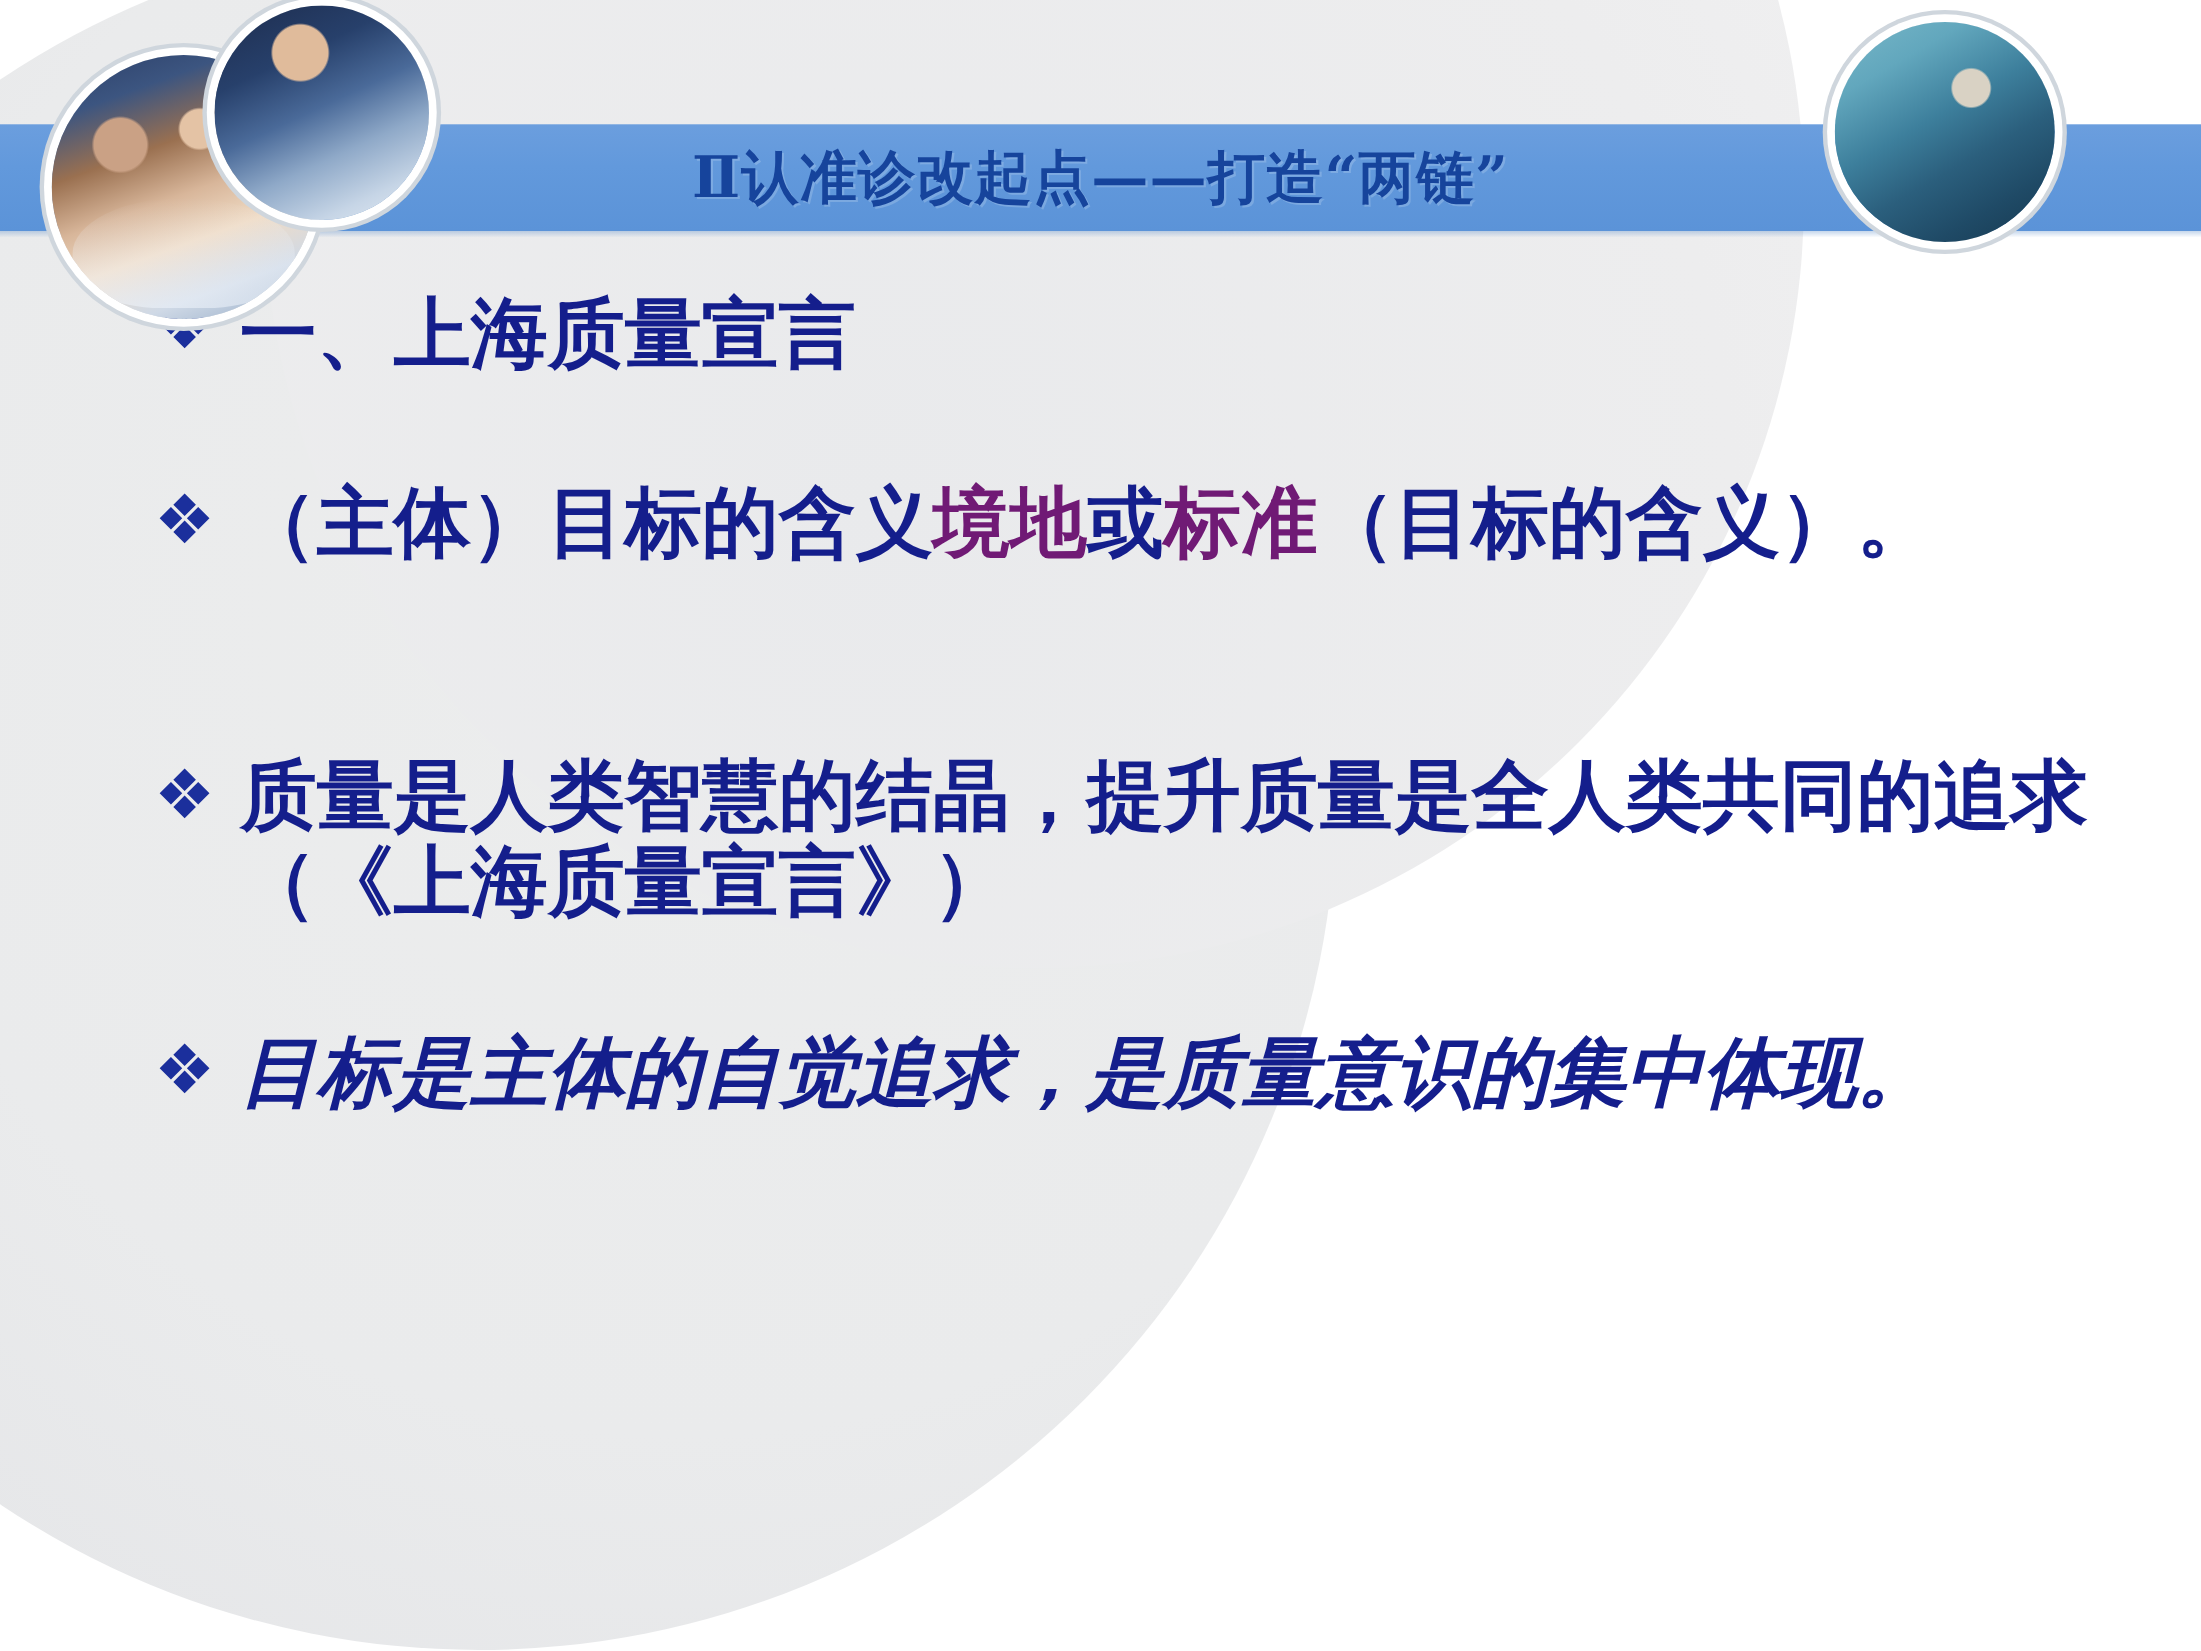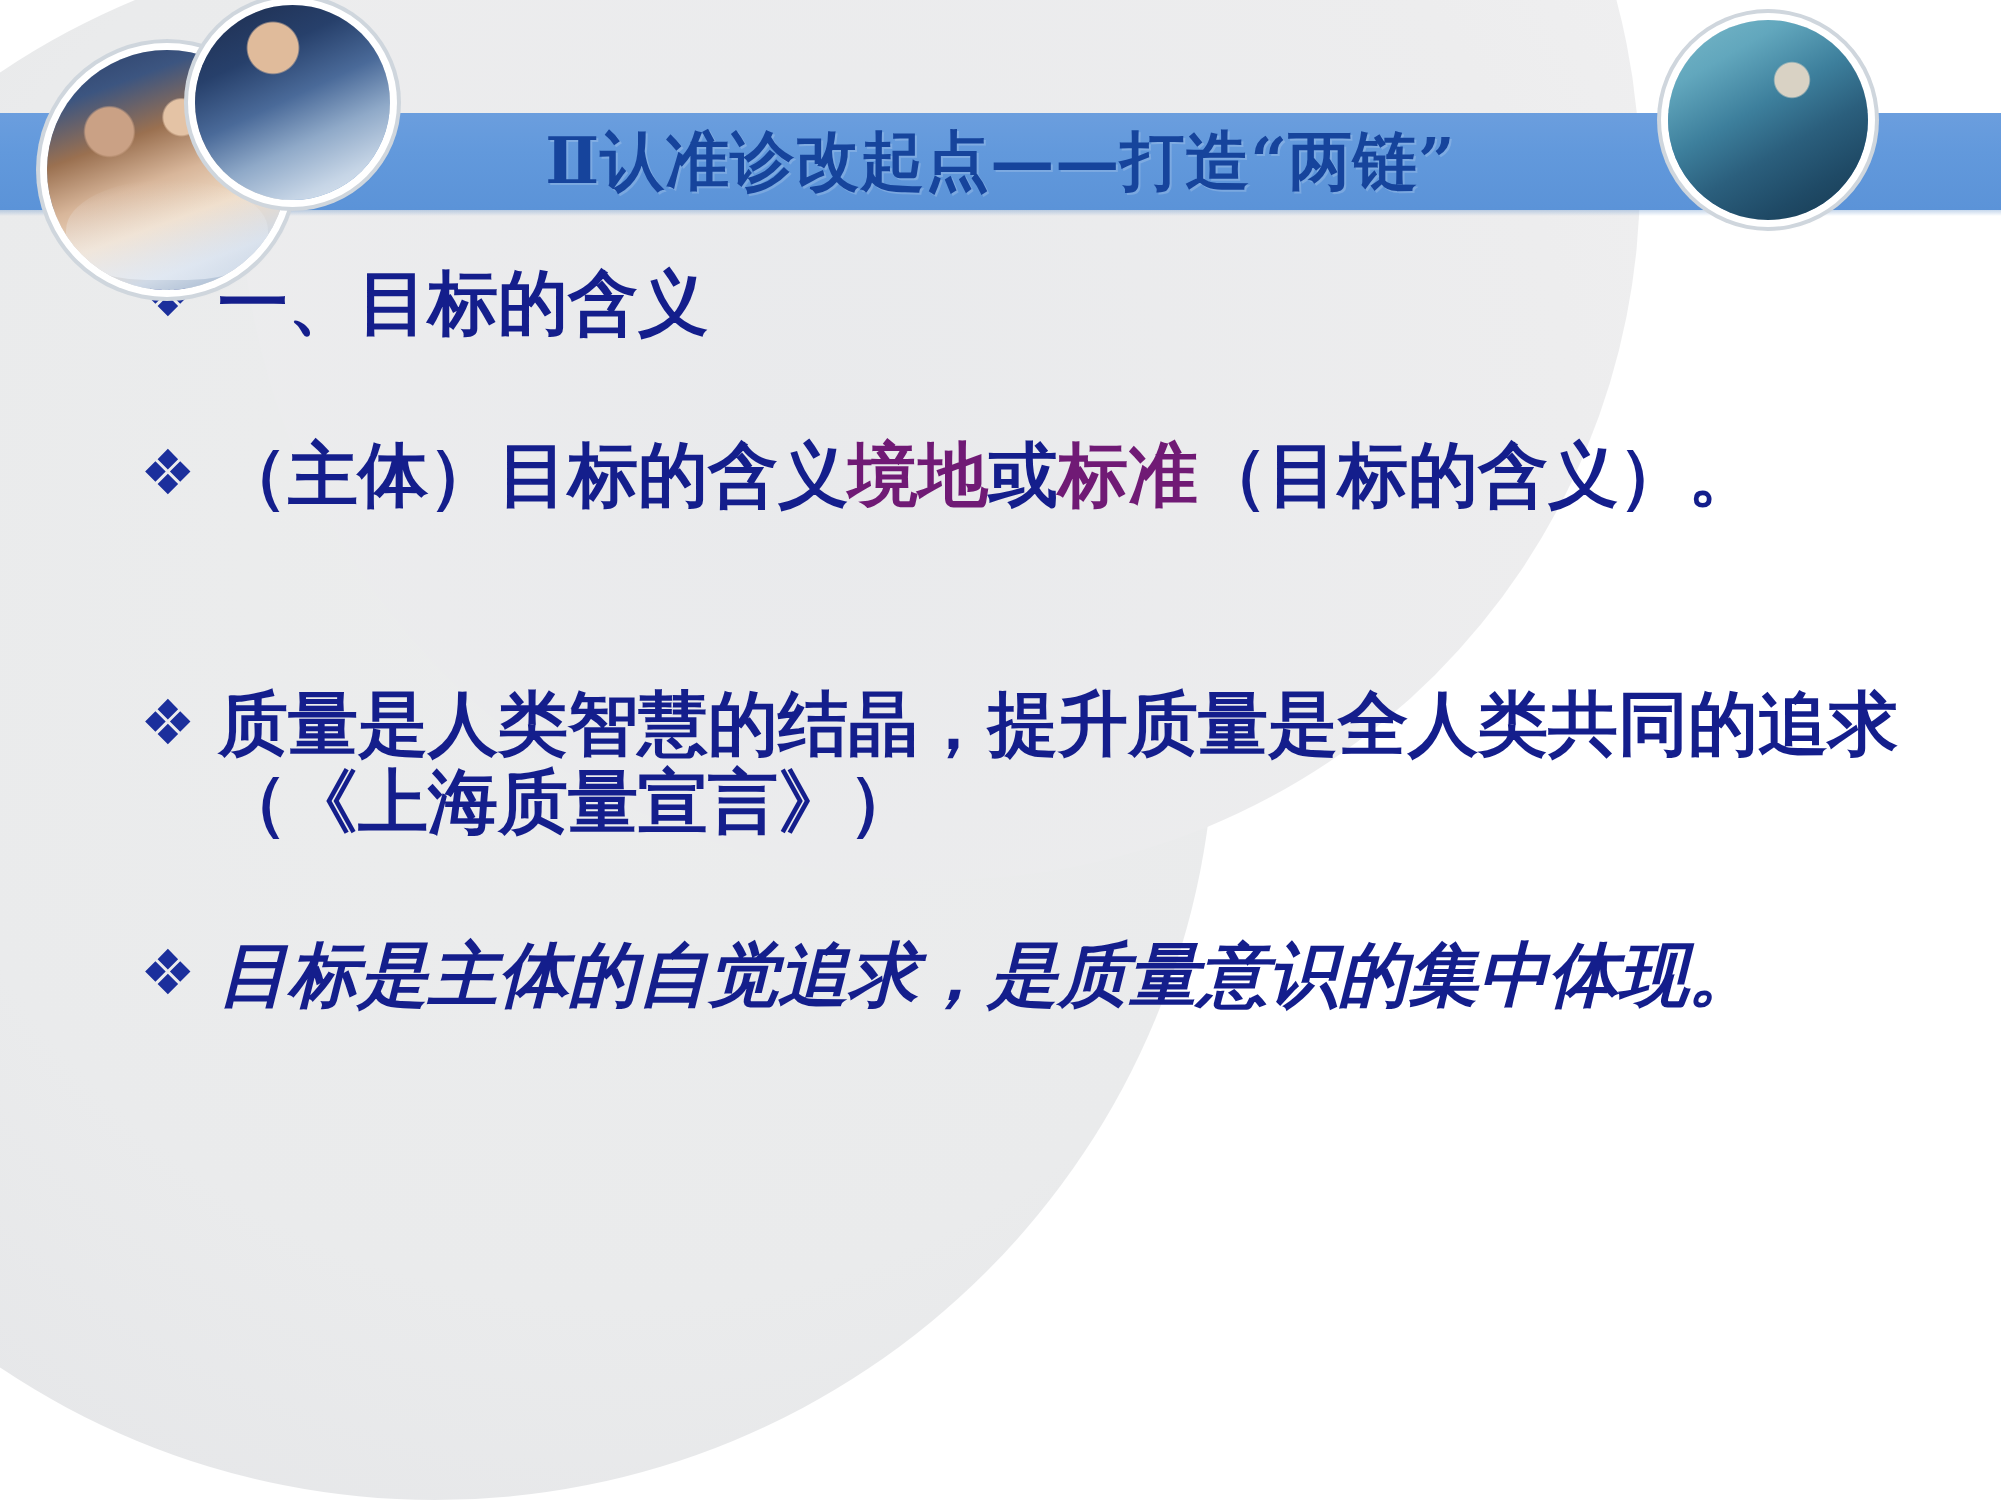--- a/index.html
+++ b/index.html
@@ -71,21 +71,21 @@
     top: 113px;
     width: 2001px;
     height: 97px;
     display: flex;
     align-items: center;
     justify-content: center;
     z-index: 4;
     color: #16449c;
     font-family: "DejaVu Serif", "Liberation Serif", serif;
     font-weight: bold;
-    font-size: 64px;
+    font-size: 52px;
     letter-spacing: 1px;
     white-space: nowrap;
     text-shadow: 2px 2px 0 rgba(255,255,255,0.18);
     box-sizing: border-box;
   }
 
   
   .bubble {
     position: absolute;
     border-radius: 50%;
@@ -220,21 +220,21 @@
     <div class="bubble-inner"></div>
   </div>
   <div class="bubble bubble-c">
     <div class="bubble-inner"></div>
   </div>
 
   <div class="body-area">
 
     <div class="bullet-row" id="b1">
       <span class="bullet-mark">❖</span>
-      <span class="bullet-text"><span>一、目标的含义</span></span>
+      <span class="bullet-text"><span>一、上海质量宣言</span></span>
     </div>
 
     <div class="bullet-row" id="b2">
       <span class="bullet-mark">❖</span>
       <span class="bullet-text"><span> （主体）目标的含义</span><span class="hl">境地</span><span>或</span><span class="hl">标准</span><span>（目标的含义）。</span></span>
     </div>
 
     <div class="bullet-row" id="b3">
       <span class="bullet-mark">❖</span>
       <span class="bullet-text"><span>质量是人类智慧的结晶，提升质量是全人类共同的追求（《上海质量宣言》）</span></span>

